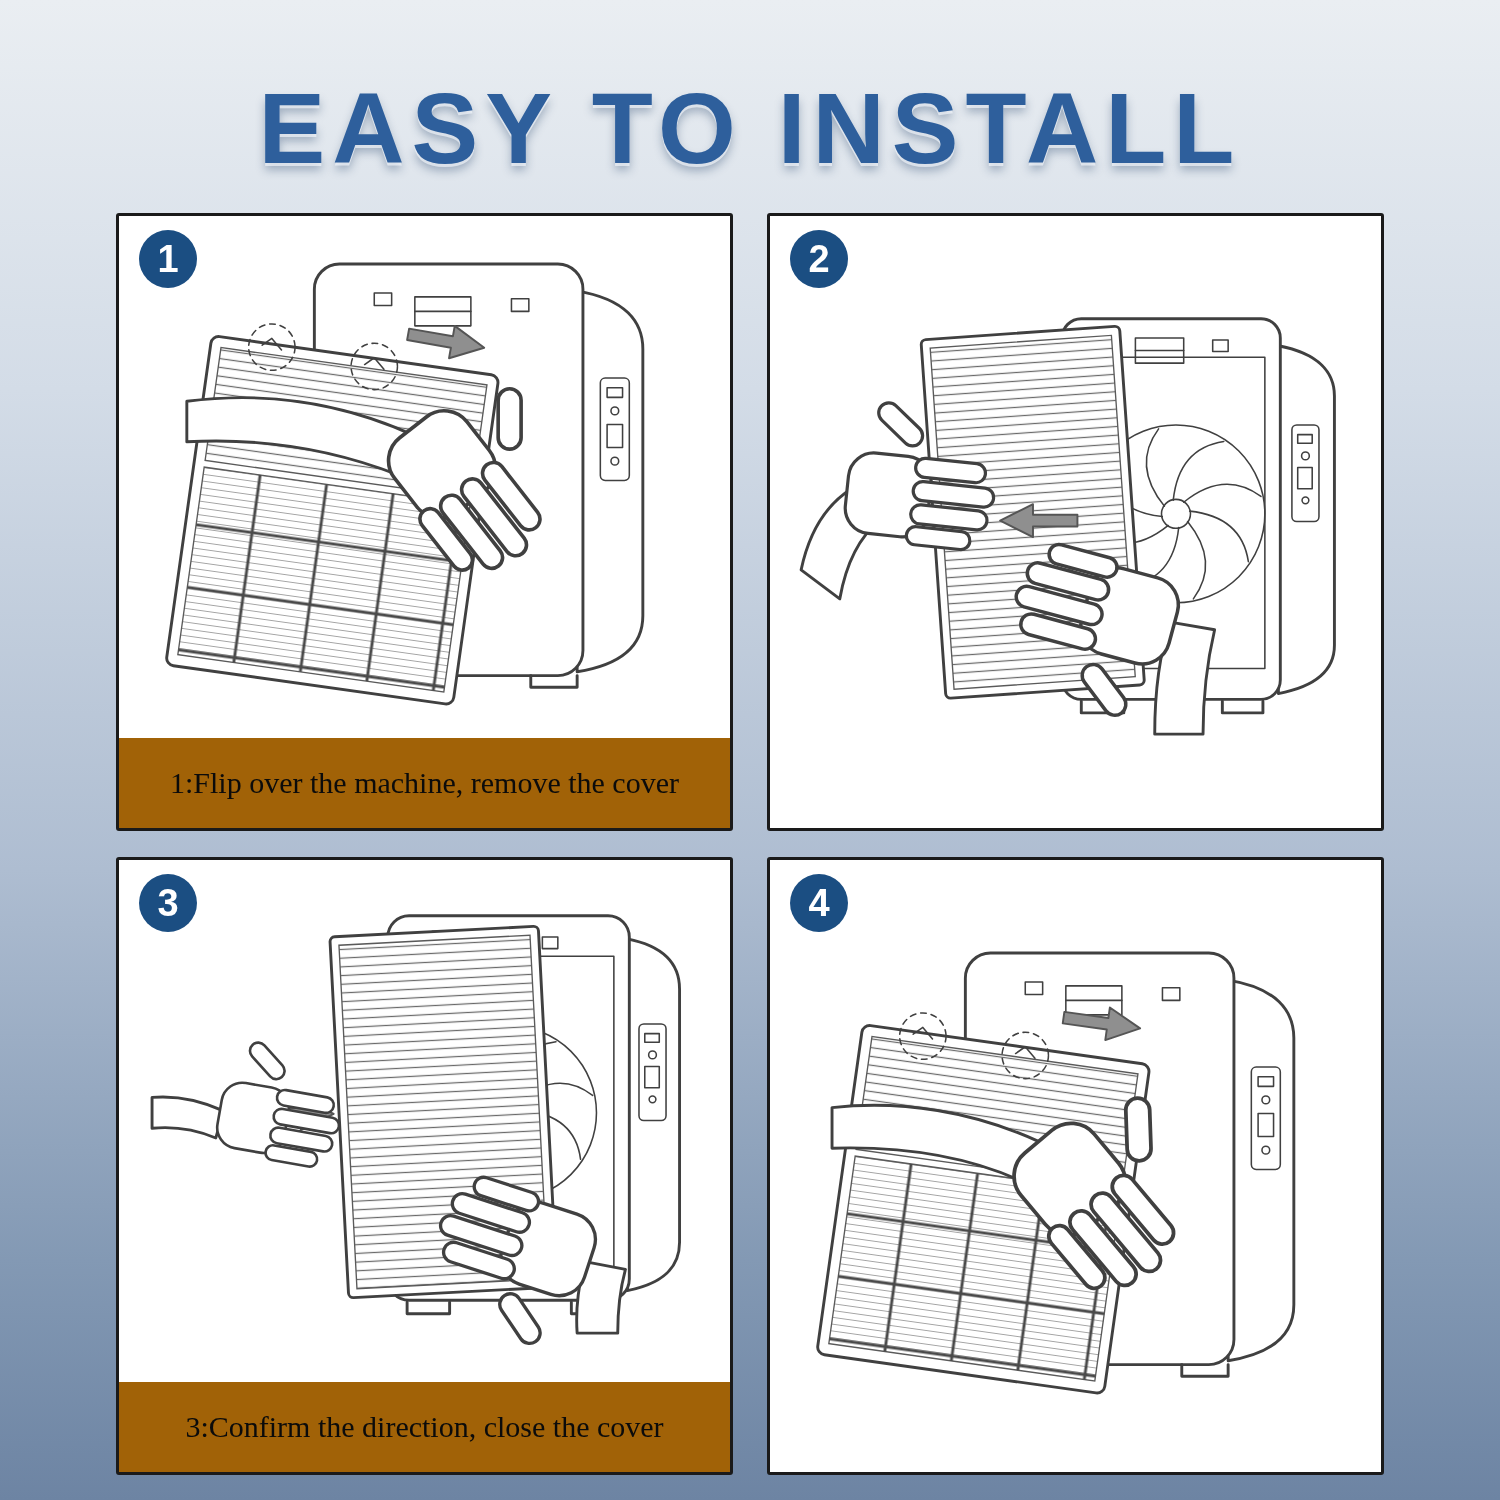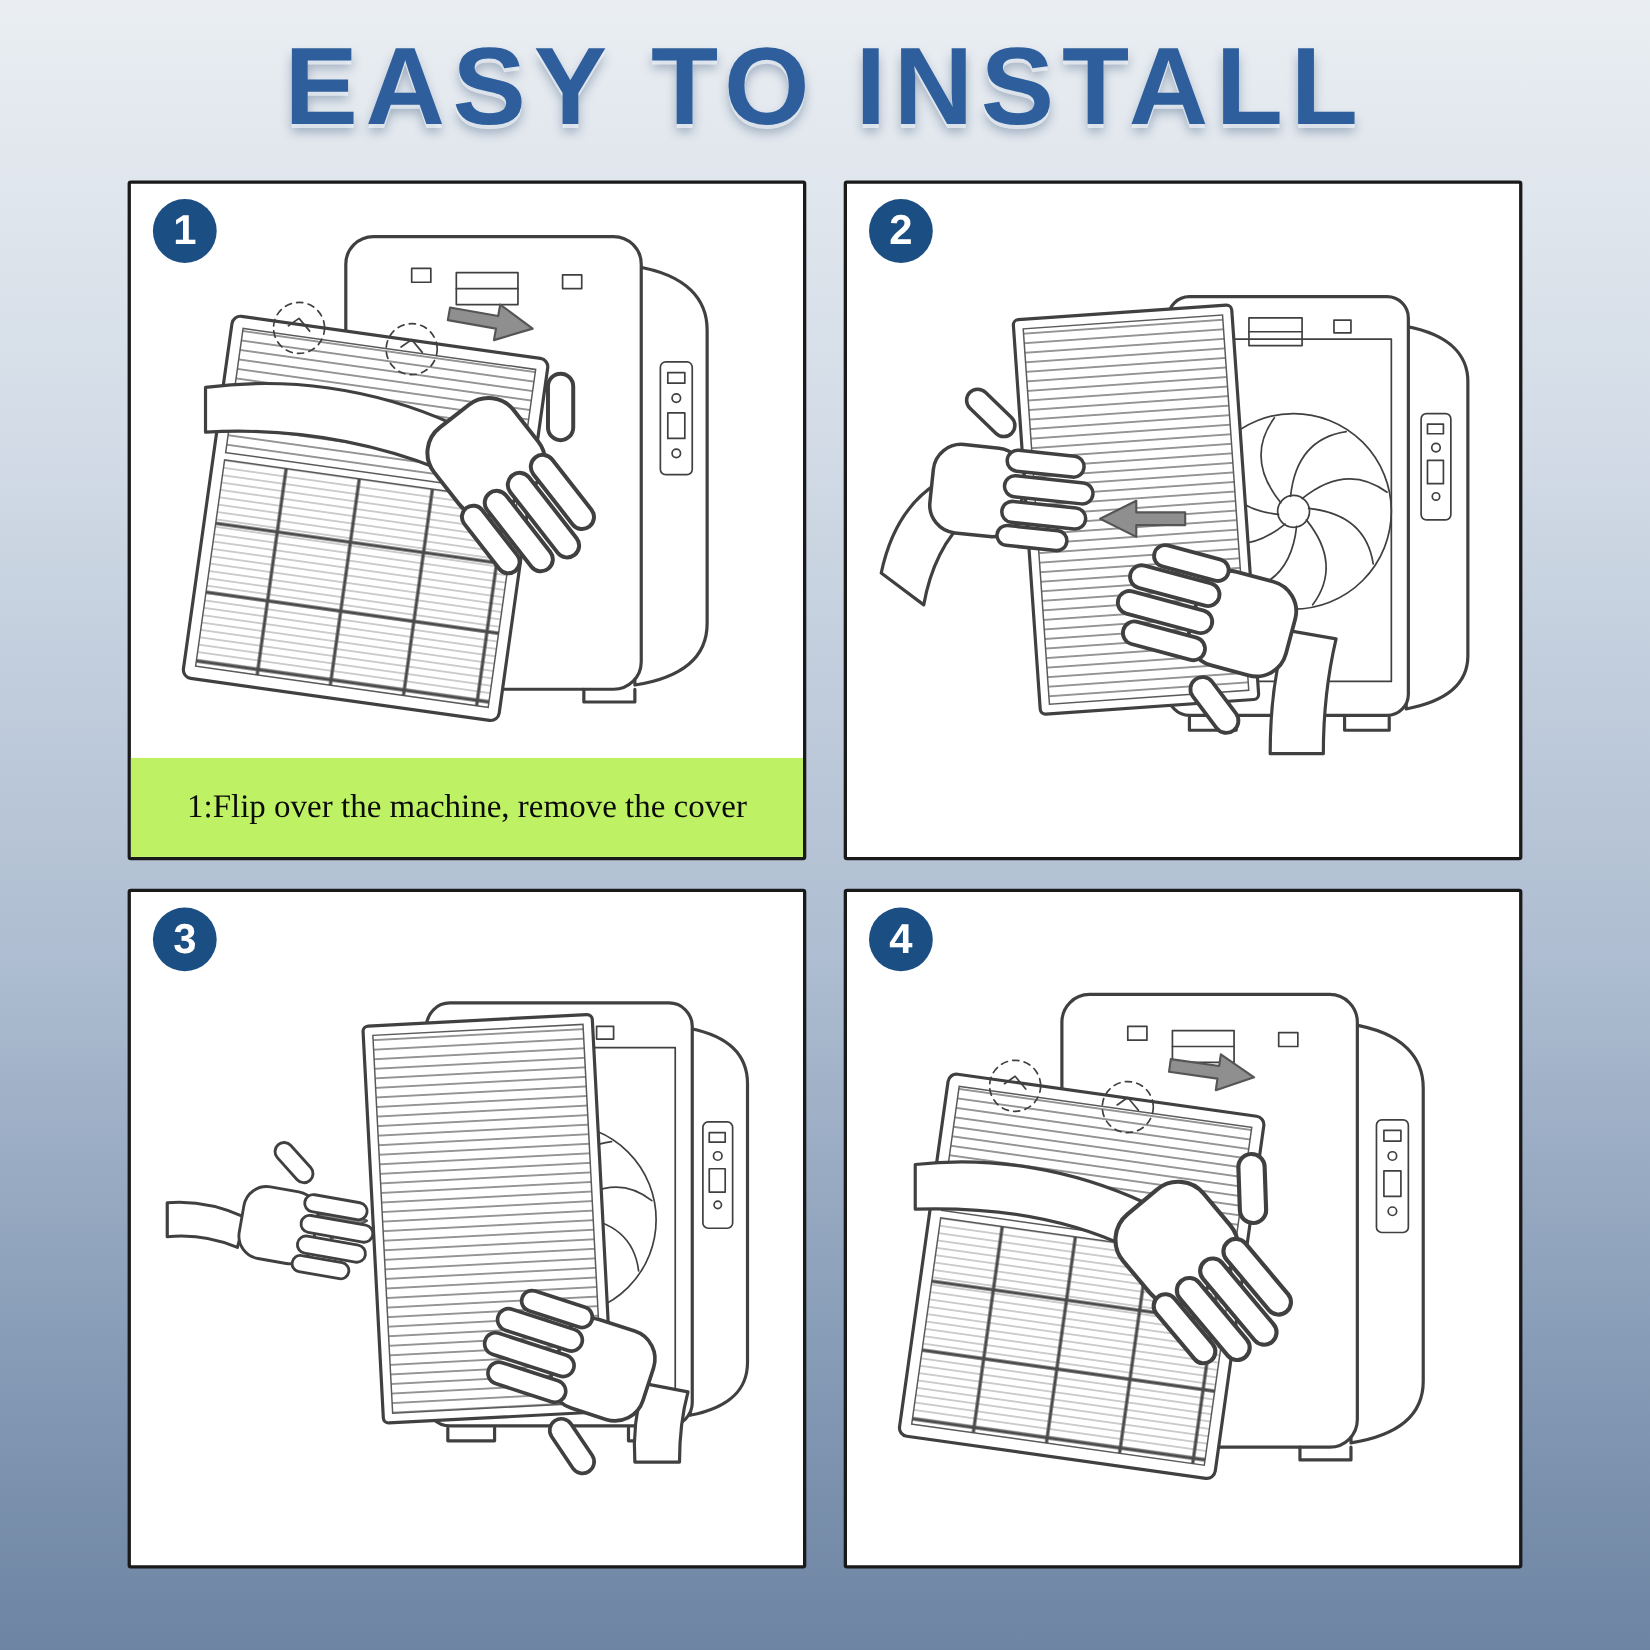--- a/index.html
+++ b/index.html
@@ -3,21 +3,21 @@
 <meta charset="utf-8">
 <style>
   html,body{margin:0;padding:0;}
   body{
     width:1500px;height:1500px;overflow:hidden;
     font-family:"Liberation Sans",sans-serif;
     background:linear-gradient(180deg,#eaeef2 0%,#d3dce7 26%,#aebdd1 58%,#8399b4 84%,#6d84a3 100%);
   }
   .page{width:1500px;height:1500px;position:relative;}
   .title{
-    margin:0;padding-top:24px;text-align:center;
+    margin:0;padding-top:73px;text-align:center;
     font-size:100px;font-weight:700;letter-spacing:7px;
     color:#2e5f9c;
     text-shadow:0 3px 0 rgba(245,248,252,0.65), 0 7px 10px rgba(30,60,100,0.35);
     line-height:1.1;
   }
   .grid{
     display:grid;grid-template-columns:1fr 1fr;
     gap:26px 34px;margin:30px 116px 0;
   }
   .panel{
@@ -27,21 +27,21 @@
   }
   .badge{
     position:absolute;top:14px;left:20px;width:58px;height:58px;
     border-radius:50%;background:#1b4e82;color:#ffffff;
     display:flex;align-items:center;justify-content:center;
     font-size:38px;font-weight:700;z-index:2;
   }
   .art{flex:1;padding:4px 6px 0;min-height:0;}
   .art svg{width:100%;height:100%;display:block;}
   .caption{
-    height:90px;background:#bef264;
+    height:90px;background:#a16207;
     display:flex;align-items:center;justify-content:center;
     font-family:"Liberation Serif",serif;font-size:30px;color:#0b0b0b;
   }
   
   .fw{fill:#ffffff;stroke:#404040;stroke-width:3;stroke-linejoin:round;stroke-linecap:round;}
   .ln{fill:none;stroke:#404040;stroke-width:3;stroke-linejoin:round;stroke-linecap:round;}
   .tn{stroke-width:1.6;}
 </style>
 </head>
 <body>
@@ -226,20 +226,23 @@
             <rect class="fw" x="0" y="0" width="216" height="374" rx="5"></rect>
             <rect x="9" y="9" width="198" height="356" fill="url(#s3h)" stroke="#5a5a5a" stroke-width="1.4"></rect>
           </g>
           <use href="#arrowR" transform="translate(136,226)"></use>
           <path class="fw" d="M28 226 C52 224 76 228 102 240 L94 268 C70 258 48 256 28 258 Z"></path>
           <use href="#hand" transform="translate(160,252) rotate(100) scale(0.9)"></use>
           <path class="fw" d="M468 470 C466 442 470 418 476 396 L518 404 C512 426 510 448 510 470 Z"></path>
           <use href="#hand" transform="translate(404,372) rotate(-72) scale(1.15)"></use>
         </svg>
       </div>
+      <div class="caption">
+        <span>3:Confirm the direction, close the cover</span>
+      </div>
     </section>
 
     <section class="panel">
       <div class="badge">
         <span>4</span>
       </div>
       <div class="art">
         <svg viewBox="0 0 620 505" preserveAspectRatio="xMidYMid meet">
           <defs>
             <pattern id="s4h" width="10" height="9" patternUnits="userSpaceOnUse">

